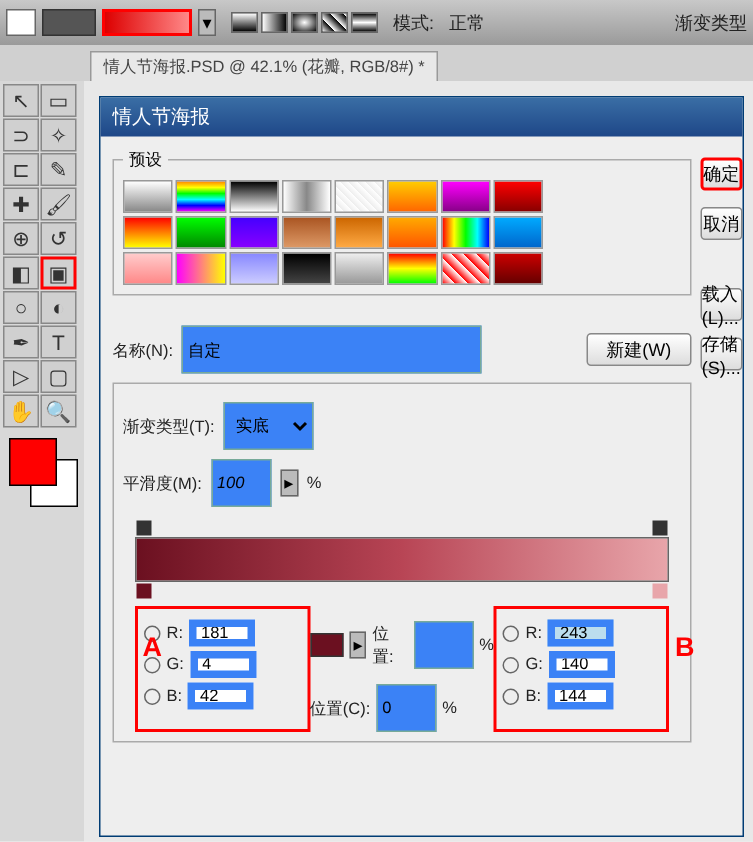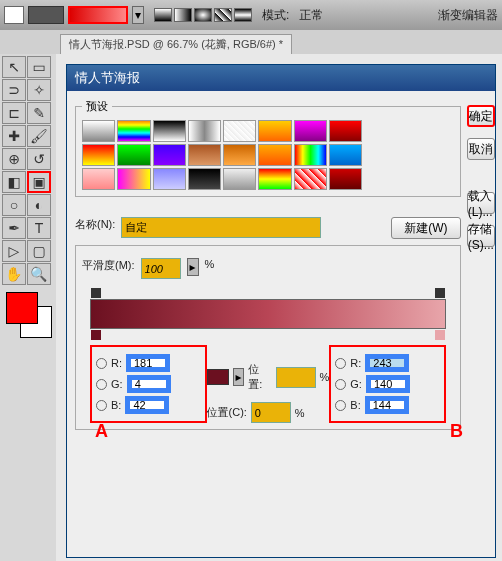--- a/index.html
+++ b/index.html
@@ -29,23 +29,23 @@
 .titlebar{height:26px;background:linear-gradient(#3a6ea5,#1e4788);color:#fff;display:flex;align-items:center;padding:0 8px;font-size:13px}
 .dbody{padding:8px;display:flex;gap:6px}
 .leftpane{flex:1}
 .rightpane{width:80px;display:flex;flex-direction:column;gap:11px;padding-top:6px}
 .btn{height:22px;background:linear-gradient(#fff,#ddd);border:1px solid #888;border-radius:3px;font-size:12px;display:flex;align-items:center;justify-content:center}
 .btn.ok{border:2px solid red}
 fieldset{border:1px solid #aaa;padding:6px;margin-bottom:20px}
 legend{font-size:11px;padding:0 4px}
 .presets{display:grid;grid-template-columns:repeat(8,1fr);gap:2px;width:280px}
 .preset{height:22px;border:1px solid #999}
-.row{display:flex;align-items:flex-start;gap:6px;margin:6px 0}
+.row{display:flex;align-items:center;gap:6px;margin:6px 0}
 .lbl{font-size:11px;color:#222}
-.inp{height:21px;border:1px solid #7a9;background:#eab308;padding:0 3px;font-size:11px}
+.inp{height:32px;border:1px solid #7a9;background:#3b82f6;padding:0 3px;font-size:11px}
 .gradeditor{height:30px;background:linear-gradient(90deg,#6b1020,#b84555 50%,#e8a5aa);border:1px solid #666;margin:20px 8px 8px;position:relative}
 .stop{position:absolute;width:10px;height:10px;background:#333;top:-12px}
 .stop.bot{top:auto;bottom:-12px;background:#6b1020}
 .colorsec{display:flex;justify-content:space-between;padding:0 8px;margin-top:16px}
 .colgroup{border:2px solid red;padding:4px;width:120px}
 .colgroup.b{border:2px solid red}
 .crow{display:flex;align-items:center;gap:4px;margin:3px 0}
 .crow input{width:44px;height:18px;border:5px solid #3b82f6;padding:0 3px;font-size:11px}
 .radio{width:11px;height:11px;border:1px solid #666;border-radius:50%}
 .marker{position:absolute;font-weight:bold;font-size:18px;color:red}
@@ -64,25 +64,25 @@
   <div class="dd">▾</div>
   <div class="styles">
     <div class="s1"></div>
     <div class="s2"></div>
     <div class="s3"></div>
     <div class="s4"></div>
     <div class="s5"></div>
   </div>
   <span class="toptext">模式:</span>
   <span class="toptext">正常</span>
-  <span class="toptext" style="margin-left:auto">渐变编辑器</span>
+  <span class="toptext" style="margin-left:auto">渐变类型</span>
 </div>
 
 <div class="tabbar">
-  <div class="tab">情人节海报.PSD @ 66.7% (花瓣, RGB/6#) *</div>
+  <div class="tab">情人节海报.PSD @ 42.1% (花瓣, RGB/8#) *</div>
 </div>
 
 <div class="toolcol">
   <div class="tool">↖</div>
   <div class="tool">▭</div>
   <div class="tool">⊃</div>
   <div class="tool">✧</div>
   <div class="tool">⊏</div>
   <div class="tool">✎</div>
   <div class="tool">✚</div>
@@ -138,20 +138,24 @@
             <div class="preset" style="background: linear-gradient(rgb(204, 0, 0), rgb(102, 0, 0));"></div>
           </div>
       </fieldset>
       <div class="row">
         <span class="lbl">名称(N):</span>
         <input class="inp" style="width: 200px;" value="自定">
         <div class="btn" style="width:70px;margin-left:auto">新建(W)</div>
       </div>
       <fieldset>
         <div class="row">
+          <span class="lbl">渐变类型(T):</span>
+          <select class="inp" style="width:60px"><option>实底</option></select>
+        </div>
+        <div class="row">
           <span class="lbl">平滑度(M):</span>
           <input class="inp" style="width: 40px; font-style: italic;" value="100">
           <div class="dd">▸</div>
           <span class="lbl">%</span>
         </div>
         <div class="gradeditor">
           <div class="stop" style="left:0"></div>
           <div class="stop" style="right:0"></div>
           <div class="stop bot" style="left:0"></div>
           <div class="stop bot" style="right:0;background:#e8a5aa"></div>

